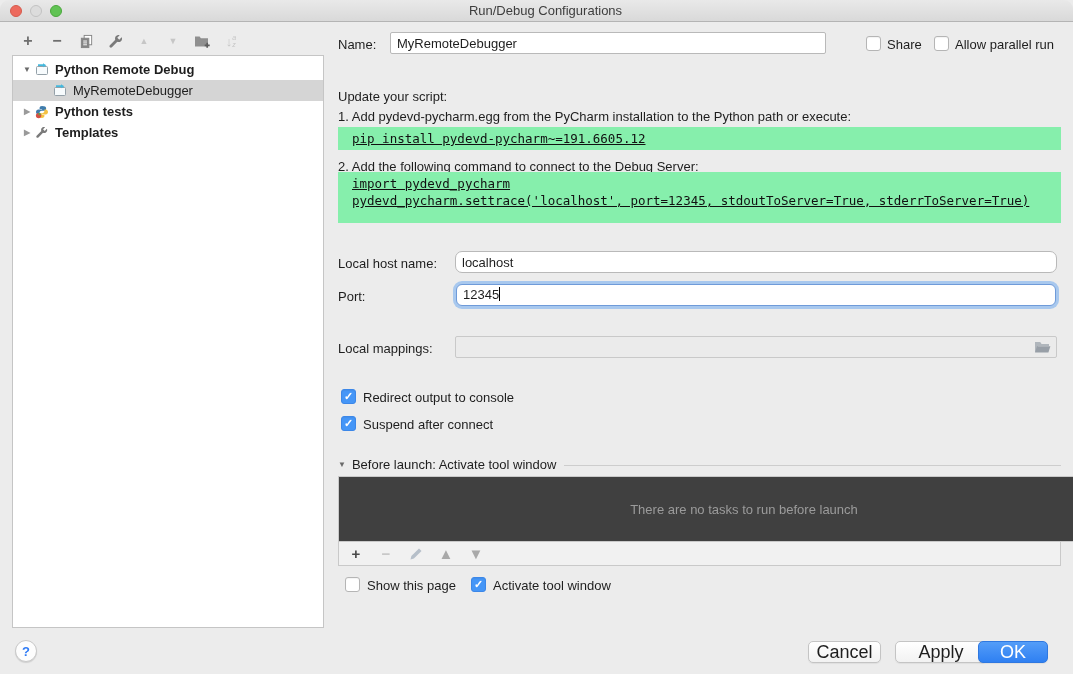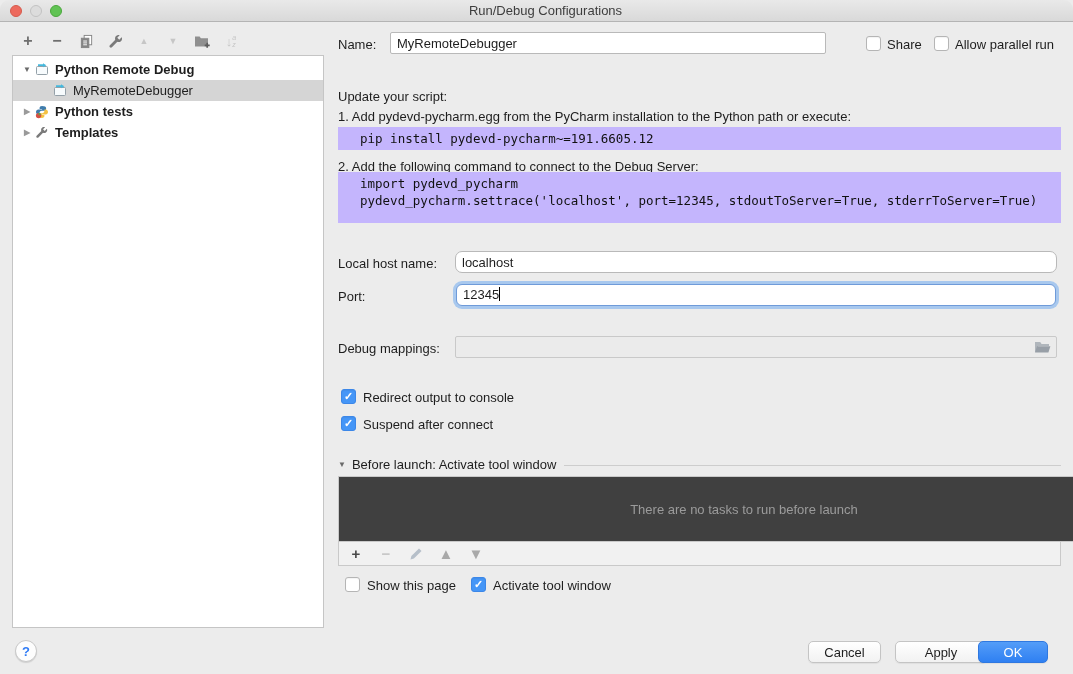--- a/index.html
+++ b/index.html
@@ -48,43 +48,43 @@
   .lbl { position:absolute; font-size:13px; color:#1e1e1e; white-space:nowrap; }
   .txt { position:absolute; font-size:13px; color:#1e1e1e; white-space:nowrap; }
   .field { position:absolute; height:22px; background:#fff; border:1px solid #b9b9b9; border-radius:2px;
            font-size:13px; color:#1e1e1e; padding:0 6px; font-family:"Liberation Sans",sans-serif; }
   .fakefield { position:absolute; height:22px; background:#fff; border:1px solid #6f9bd9; border-radius:6px;
            font-size:13px; color:#1e1e1e; padding:2px 6px; box-shadow:0 0 0 3px #a8c8ee; }
   .caret { display:inline-block; width:1px; height:14px; background:#000; vertical-align:-2px; }
   .disabledfield { position:absolute; height:22px; background:#ebebeb; border:1px solid #c9c9c9; border-radius:2px; }
   .folderbtn { position:absolute; right:4px; top:3px; width:18px; height:14px; }
 
-  .codebar { position:absolute; background:#c4b5fd; font-family:"DejaVu Sans Mono","Liberation Mono",monospace;
-             font-size:12.5px; color:#111; padding:3px 22px; white-space:pre; line-height:17px; }
+  .codebar { position:absolute; background:#86efac; font-family:"DejaVu Sans Mono","Liberation Mono",monospace;
+             font-size:12.5px; color:#111; padding:3px 14px; white-space:pre; line-height:17px;text-decoration:underline; }
 
   
   .cb { position:absolute; width:15px; height:15px; border-radius:3px; background:#fff;
         border:1px solid #b5b5b5; box-shadow:inset 0 1px 1px rgba(0,0,0,.05); }
   .cb.checked { background:#4596f7; border:1px solid #3c87e8; color:#fff;
         display:flex; align-items:center; justify-content:center; font-size:11px; font-weight:bold; }
 
   
   .bl-header { position:absolute; left:338px; top:457px; width:723px; display:flex; align-items:center; }
   .bl-header .tri9 { font-size:8px; color:#6a6a6a; margin-right:6px; }
   .bl-header .bl-title { font-size:13px; color:#1e1e1e; white-space:nowrap; }
   .bl-header .hr { flex:1; border-top:1px solid #cdcdcd; margin-left:8px; margin-top:2px; }
   .tasks { position:absolute; left:338px; top:476px; width:812px; height:66px; background:#404040;
            border:1px solid #c9c9c9; display:flex; align-items:center; justify-content:center;
            font-size:13px; color:#9b9b9b; }
   .strip { position:absolute; left:338px; top:542px; width:723px; height:24px; background:#f1f1f1;
            border:1px solid #c9c9c9; border-top:none; display:flex; align-items:center; gap:12px; padding-left:8px; }
   .strip .tbtn { font-size:15px; }
 
   
-  .btn { position:absolute; top:641px; height:22px; border-radius:5px; font-size:13px;
+  .btn { position:absolute; top:641px; height:22px; border-radius:5px; font-size:18px;
          display:flex; align-items:center; justify-content:center;
          background:linear-gradient(#ffffff,#f2f2f2); border:1px solid #c4c4c4; color:#1e1e1e;
          box-shadow:0 1px 1px rgba(0,0,0,.06); }
   .btn.primary { background:linear-gradient(#549df8,#2f80f2); border:1px solid #2f78e0; color:#fff; }
 
   svg { display:block; }
 </style>
 </head>
 <body>
 
@@ -192,21 +192,21 @@
   <div class="codebar" style="left:338px; top:127px; width:723px; height:23px;">pip install pydevd-pycharm~=191.6605.12</div>
   <div class="txt" style="left:338px; top:159px;">2. Add the following command to connect to the Debug Server:</div>
   <div class="codebar" style="left:338px; top:172px; width:723px; height:51px;"><span>import pydevd_pycharm</span>
 <span>pydevd_pycharm.settrace('localhost', port=12345, stdoutToServer=True, stderrToServer=True)</span></div>
 
   <div class="lbl" style="left:338px; top:256px;">Local host name:</div>
   <input class="field" style="left: 455px; top: 251px; width: 602px; border-radius: 7px;" value="localhost">
   <div class="lbl" style="left:338px; top:289px;">Port:</div>
   <div class="fakefield" style="left:456px; top:284px; width:600px;"><span>12345</span><span class="caret"></span></div>
 
-  <div class="lbl" style="left:338px; top:341px;">Debug mappings:</div>
+  <div class="lbl" style="left:338px; top:341px;">Local mappings:</div>
   <div class="disabledfield" style="left:455px; top:336px; width:602px;">
     <span class="folderbtn">
       <svg width="18" height="14" viewBox="0 0 18 14">
         <path d="M1 12V2h5.2l1.4 2H15v2H4.2L2.6 12z" fill="#b0b6bc"></path>
         <path d="M3 6.2h13.4l-2 6.3H1z" fill="#989fa7"></path>
       </svg>
     </span>
   </div>
 
   <div class="cb checked" style="left:341px; top:389px;">

